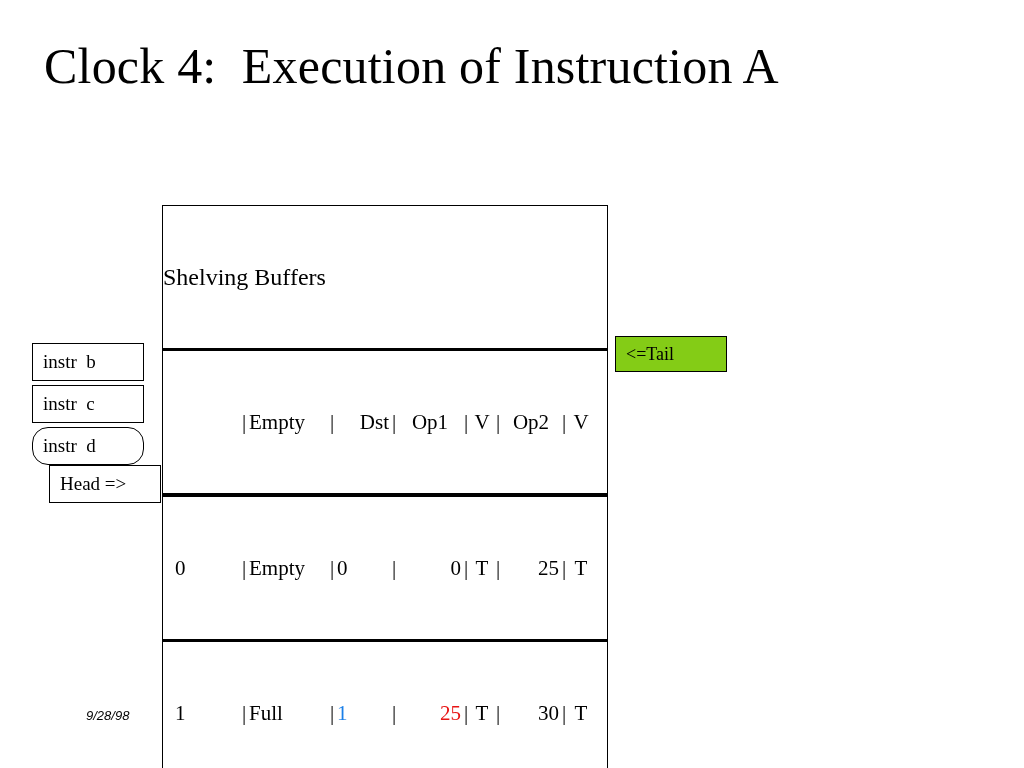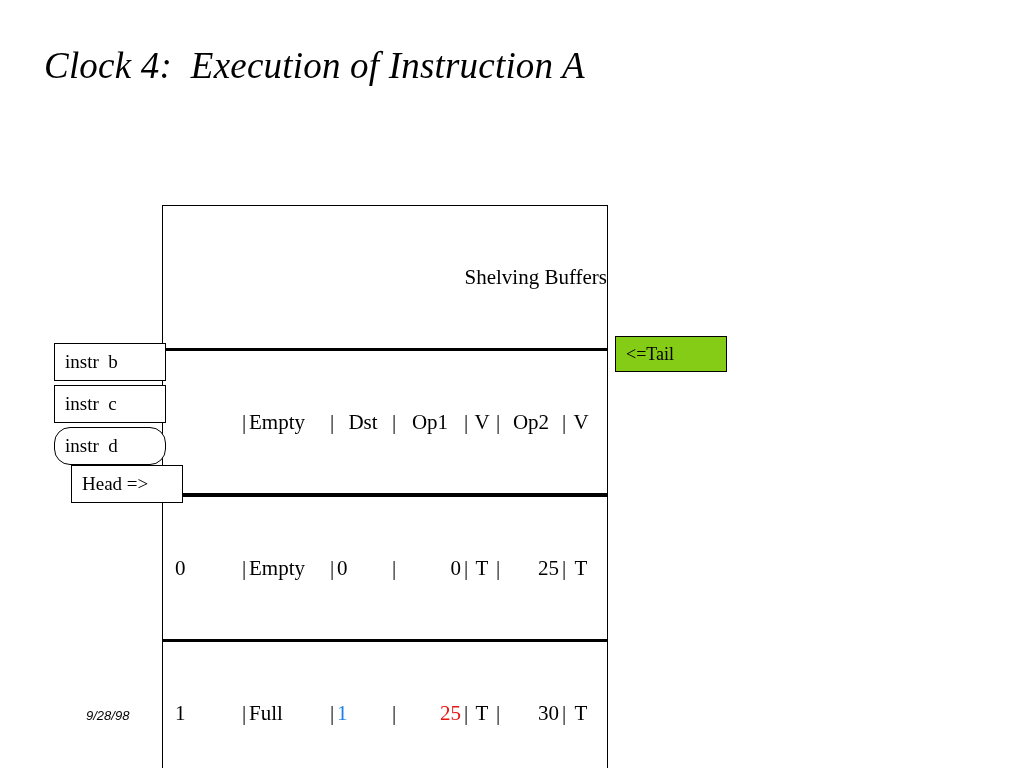--- a/index.html
+++ b/index.html
@@ -14,25 +14,24 @@
     font-family: "Liberation Serif", "DejaVu Serif", serif;
     color: #000000;
     overflow: hidden;
   }
 
   
   #slide-title {
     position: absolute;
     left: 44px;
     top: 43px;
-    font-size: 37px;
+    font-size: 50px;
     line-height: 46px;
     white-space: pre;
     letter-spacing: 0.2px;
-    font-style: italic;
   }
 
   
   #slide-subtitle {
     position: absolute;
     left: 34px;
     top: 104px;
     width: 930px;
     font-size: 27px;
     line-height: 33px;
@@ -85,37 +84,37 @@
   .c-bar    { width: 10px;  text-align: center; }
   .c-status { width: 78px;  text-align: left; }
   .c-dst    { width: 52px;  text-align: left; }
   .c-op1    { width: 62px;  text-align: right; }
   .c-v1     { width: 22px;  text-align: center; }
   .c-op2    { width: 56px;  text-align: right; }
   .c-v2     { width: 24px;  text-align: center; }
 
   .hdr .c-idx    { width: 64px; }
   .hdr .c-status { width: 78px; text-align: left; }
-  .hdr .c-dst    { width: 52px; text-align: center; }
+  .hdr .c-dst    { width: 52px; text-align: right; }
   .hdr .c-op1    { width: 62px; text-align: center; }
   .hdr .c-v1     { width: 22px; text-align: center; }
   .hdr .c-op2    { width: 56px; text-align: center; }
   .hdr .c-v2     { width: 24px; text-align: center; }
 
   #shelving-caption {
     height: 42px;
     line-height: 42px;
-    text-align: right;
-    font-size: 21px;
+    text-align: left;
+    font-size: 24px;
   }
 
   
   .instr-box {
     position: absolute;
-    left: 54px;
+    left: 32px;
     width: 112px;
     height: 38px;
     border: 1px solid #000;
     box-sizing: border-box;
     font-size: 19px;
     line-height: 36px;
     padding-left: 10px;
     white-space: pre;
     background: #fff;
   }

